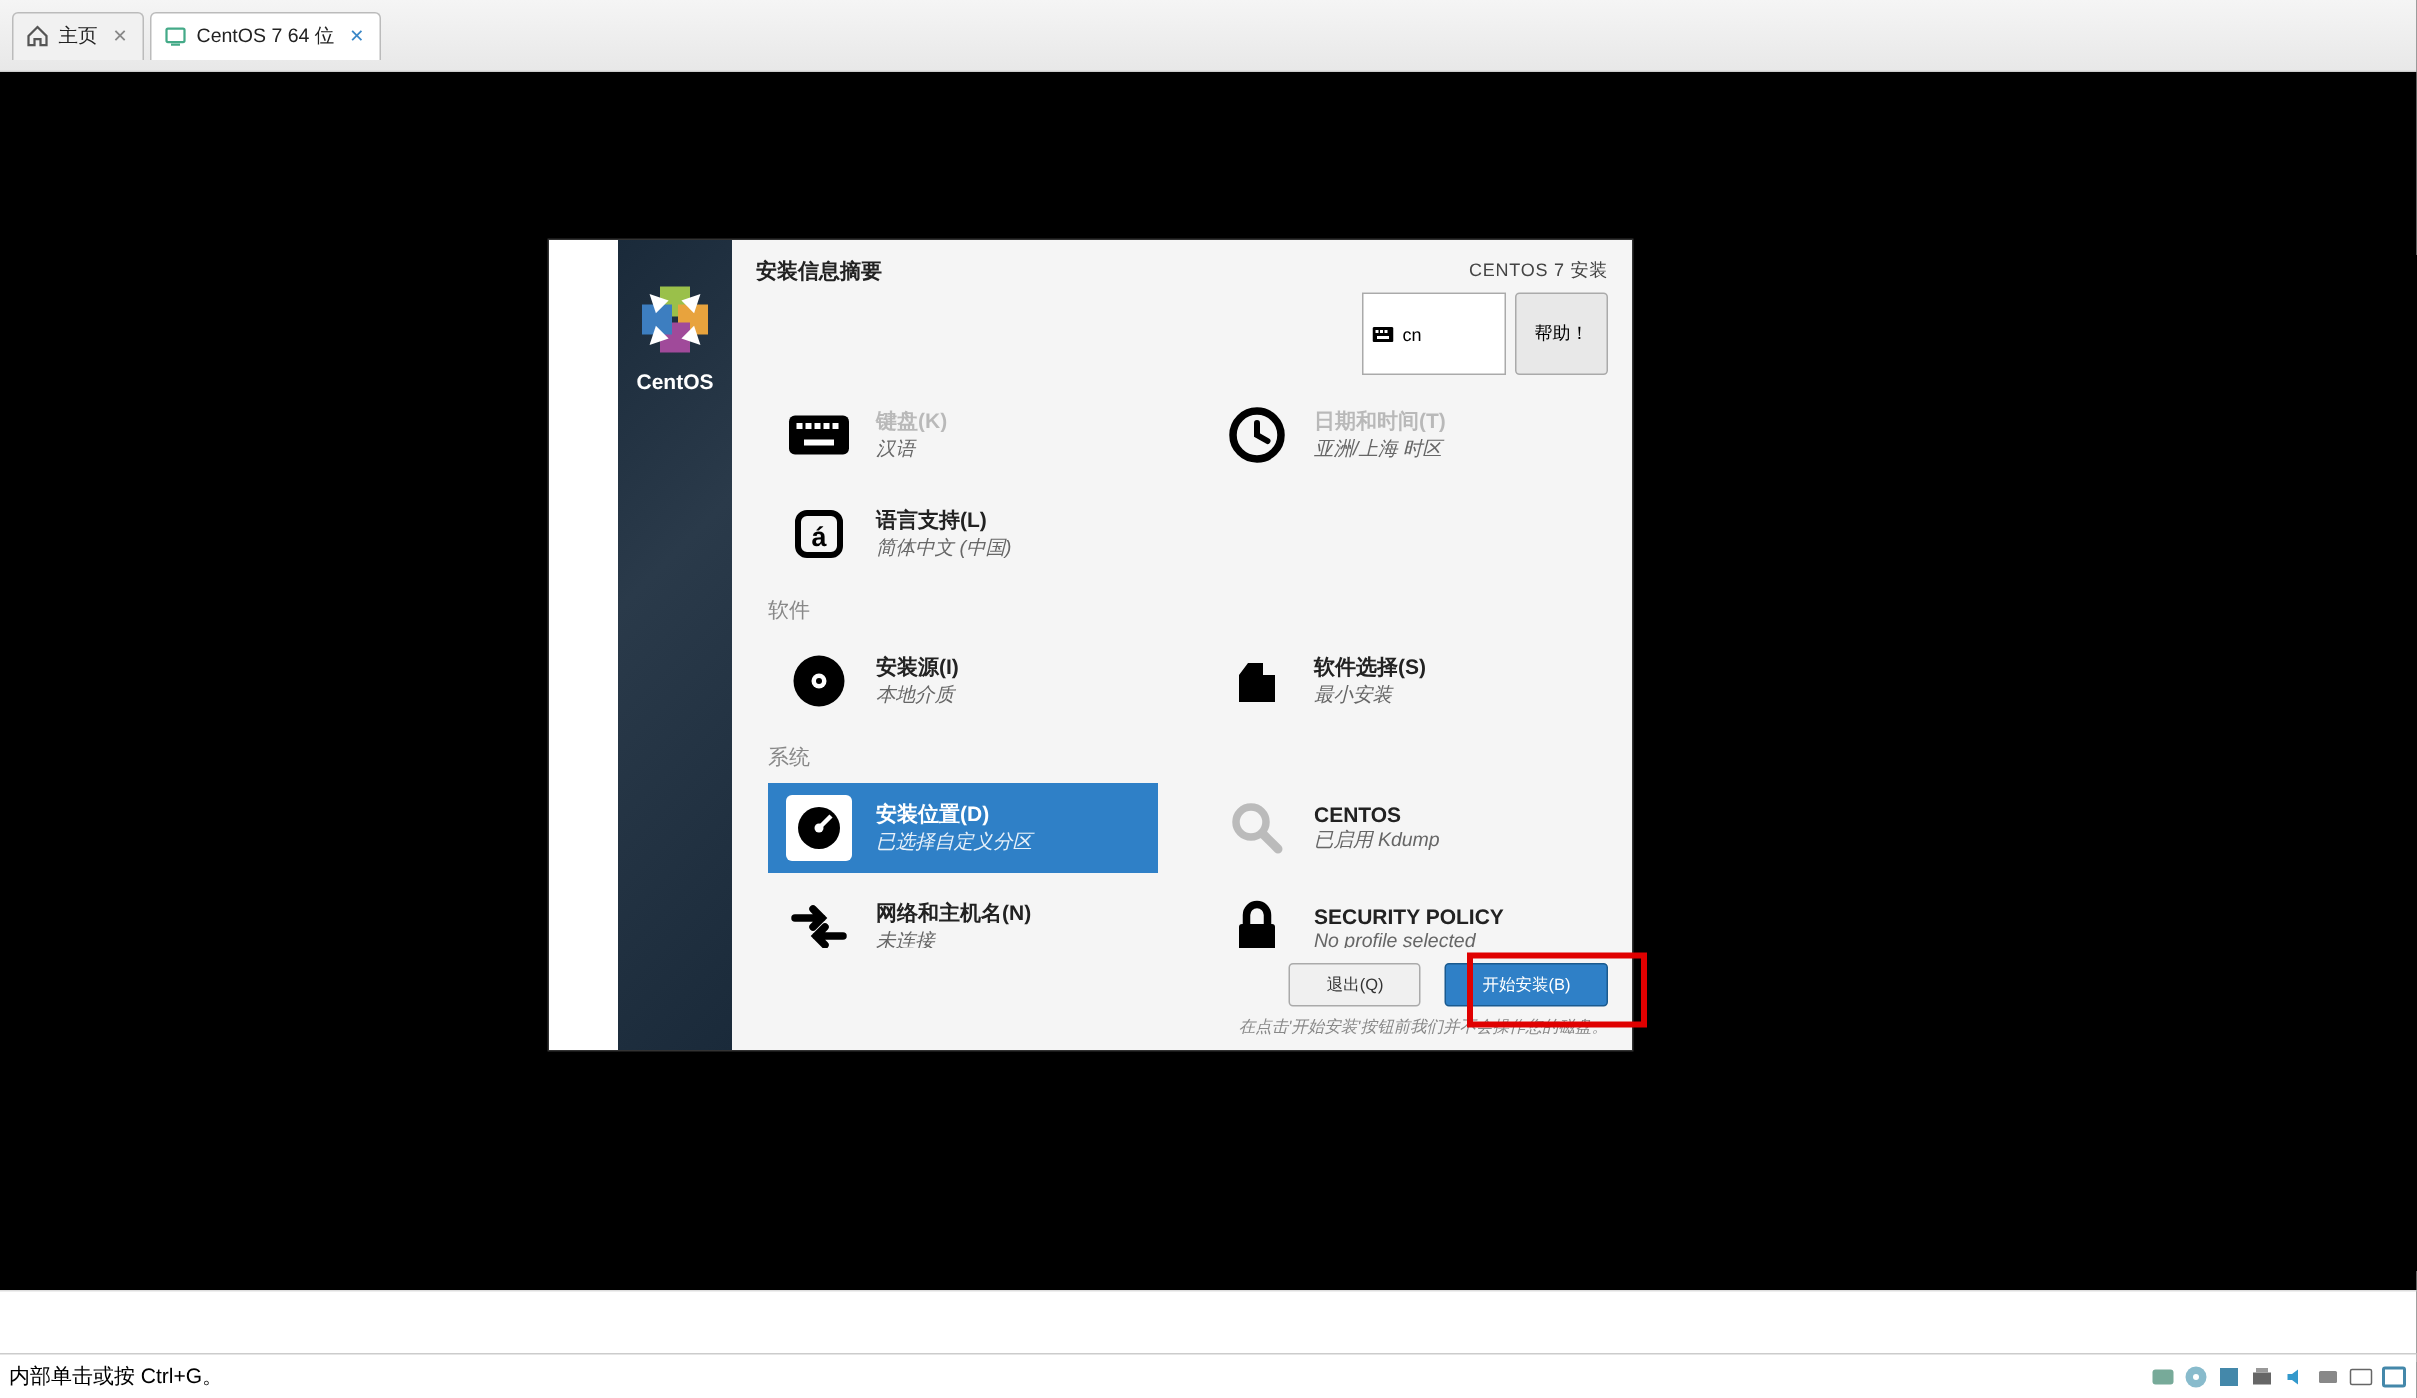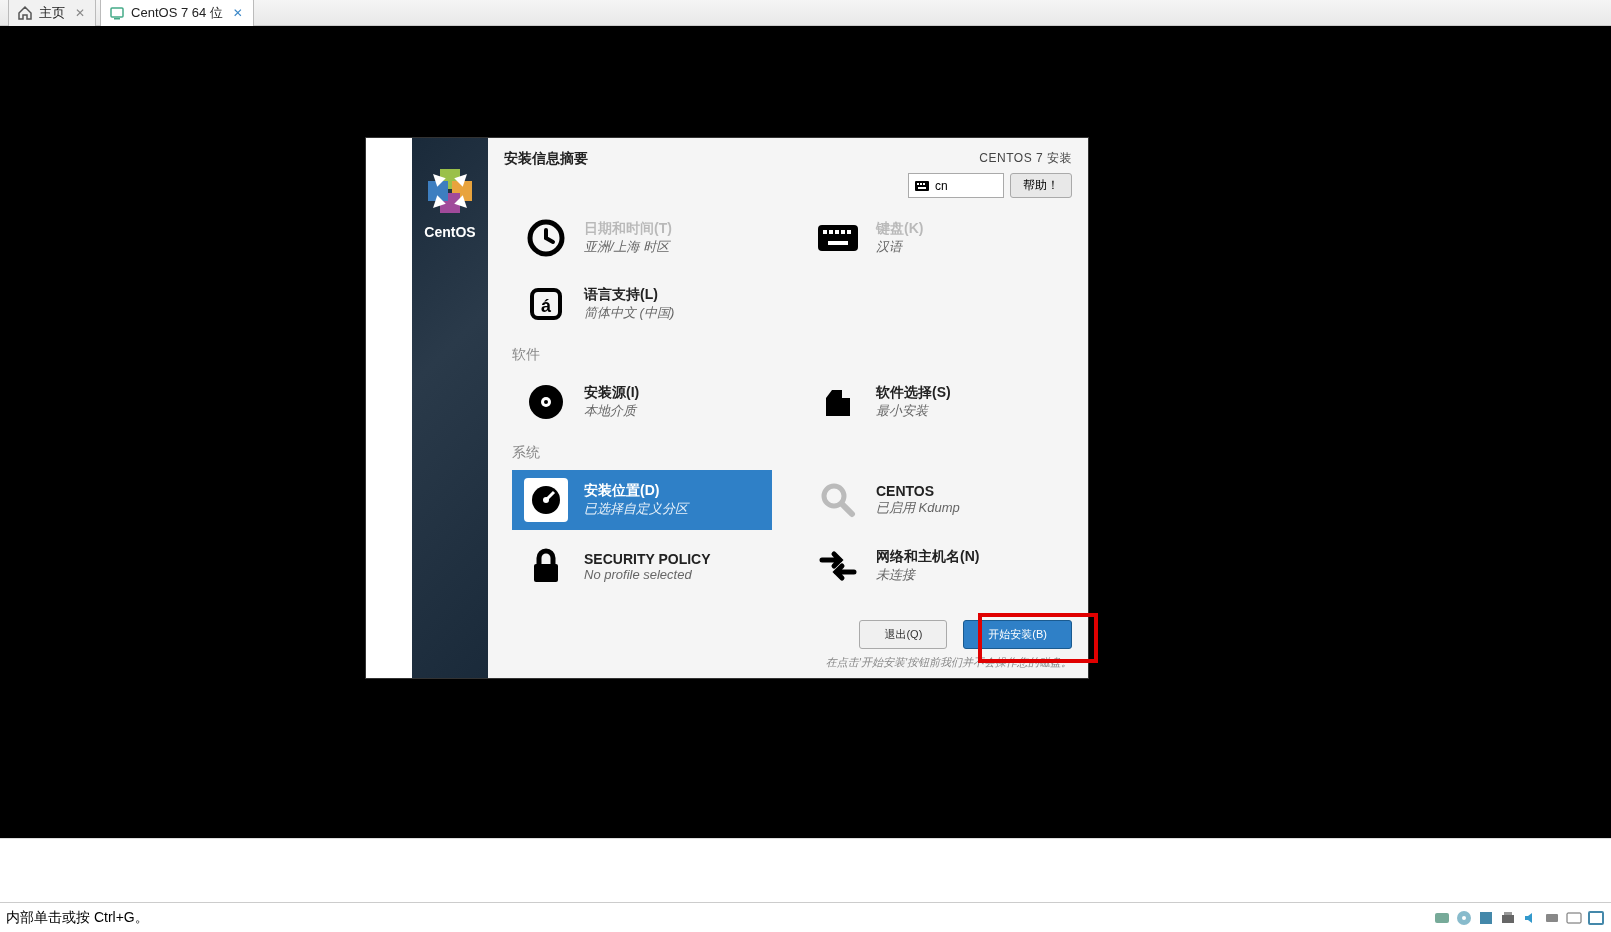--- a/index.html
+++ b/index.html
@@ -5,21 +5,21 @@
     * { margin: 0; padding: 0; box-sizing: border-box; }
     body {
       font-family: "Segoe UI", Arial, sans-serif;
       background: #fff;
       width: 1611px;
       height: 932px;
       overflow: hidden;
       position: relative;
     }
     .tab-bar {
-      height: 26px;
+      height: 48px;
       background: linear-gradient(#f5f5f5, #e8e8e8);
       border-bottom: 1px solid #ccc;
       display: flex;
       align-items: center;
       padding-left: 8px;
       gap: 4px;
     }
     .tab {
       background: #fff;
       border: 1px solid #bbb;
@@ -94,21 +94,21 @@
       padding: 2px 20px 2px 6px;
       font-size: 12px;
       display: flex;
       align-items: center;
       gap: 6px;
       width: 96px;
     }
     .help-btn {
       background: #e8e8e8;
       border: 1px solid #aaa;
-      padding: 3px 12px;
+      padding: 18px 12px;
       font-size: 12px;
       border-radius: 3px;
     }
     .spoke-area {
       flex: 1;
       padding: 8px 24px 0 24px;
       overflow: hidden;
     }
     .section-label {
       color: #888;
@@ -266,47 +266,47 @@
             </div>
             <button class="help-btn">帮助！</button>
           </div>
         </div>
       </div>
 
       <div class="spoke-area">
         <div class="spoke-row partial" style="margin-top:-6px">
           <div class="spoke">
             <div class="icon-box">
-              <svg width="40" height="40" viewBox="0 0 40 40">
-                  <circle cx="20" cy="20" r="16" fill="none" stroke="#000" stroke-width="5"></circle>
-                  <path d="M20 12 L20 20 L27 24" stroke="#000" stroke-width="4" fill="none" stroke-linecap="round"></path>
-                </svg>
-            </div>
-            <div>
-              <div class="spoke-title" style="opacity:0.3">日期和时间(T)</div>
-              <div class="spoke-sub">亚洲/上海 时区</div>
-            </div>
-          </div>
-          <div class="spoke">
-            <div class="icon-box">
               <svg width="44" height="30" viewBox="0 0 44 30">
                   <rect x="2" y="2" width="40" height="26" rx="4" fill="#000"></rect>
                   <rect x="7" y="7" width="4" height="4" fill="#fff"></rect>
                   <rect x="13" y="7" width="4" height="4" fill="#fff"></rect>
                   <rect x="19" y="7" width="4" height="4" fill="#fff"></rect>
                   <rect x="25" y="7" width="4" height="4" fill="#fff"></rect>
                   <rect x="31" y="7" width="4" height="4" fill="#fff"></rect>
                   <rect x="12" y="18" width="20" height="4" fill="#fff"></rect>
                 </svg>
             </div>
             <div>
               <div class="spoke-title" style="opacity:0.3">键盘(K)</div>
               <div class="spoke-sub">汉语</div>
             </div>
           </div>
+          <div class="spoke">
+            <div class="icon-box">
+              <svg width="40" height="40" viewBox="0 0 40 40">
+                  <circle cx="20" cy="20" r="16" fill="none" stroke="#000" stroke-width="5"></circle>
+                  <path d="M20 12 L20 20 L27 24" stroke="#000" stroke-width="4" fill="none" stroke-linecap="round"></path>
+                </svg>
+            </div>
+            <div>
+              <div class="spoke-title" style="opacity:0.3">日期和时间(T)</div>
+              <div class="spoke-sub">亚洲/上海 时区</div>
+            </div>
+          </div>
         </div>
 
         <div class="spoke-row">
           <div class="spoke">
             <div class="icon-box">
               <svg width="40" height="40" viewBox="0 0 40 40">
                   <rect x="6" y="6" width="28" height="28" rx="6" fill="none" stroke="#000" stroke-width="4"></rect>
                   <text x="20" y="28" font-size="18" font-weight="bold" text-anchor="middle" fill="#000">á</text>
                 </svg>
             </div>
@@ -370,40 +370,40 @@
             <div>
               <div class="spoke-title">CENTOS</div>
               <div class="spoke-sub">已启用 Kdump</div>
             </div>
           </div>
         </div>
 
         <div class="spoke-row">
           <div class="spoke">
             <div class="icon-box">
+              <svg width="44" height="40" viewBox="0 0 44 40">
+                  <path d="M6 14 L24 14 M18 8 L24 14 L18 20" stroke="#000" stroke-width="5" fill="none" stroke-linecap="round"></path>
+                  <path d="M38 26 L20 26 M26 20 L20 26 L26 32" stroke="#000" stroke-width="5" fill="none" stroke-linecap="round"></path>
+                </svg>
+            </div>
+            <div>
+              <div class="spoke-title">网络和主机名(N)</div>
+              <div class="spoke-sub">未连接</div>
+            </div>
+          </div>
+          <div class="spoke">
+            <div class="icon-box">
               <svg width="36" height="40" viewBox="0 0 36 40">
                   <rect x="6" y="18" width="24" height="18" rx="2" fill="#000"></rect>
                   <path d="M11 18 L11 12 A7 7 0 0 1 25 12 L25 18" fill="none" stroke="#000" stroke-width="5"></path>
                 </svg>
             </div>
             <div>
               <div class="spoke-title">SECURITY POLICY</div>
               <div class="spoke-sub">No profile selected</div>
-            </div>
-          </div>
-          <div class="spoke">
-            <div class="icon-box">
-              <svg width="44" height="40" viewBox="0 0 44 40">
-                  <path d="M6 14 L24 14 M18 8 L24 14 L18 20" stroke="#000" stroke-width="5" fill="none" stroke-linecap="round"></path>
-                  <path d="M38 26 L20 26 M26 20 L20 26 L26 32" stroke="#000" stroke-width="5" fill="none" stroke-linecap="round"></path>
-                </svg>
-            </div>
-            <div>
-              <div class="spoke-title">网络和主机名(N)</div>
-              <div class="spoke-sub">未连接</div>
             </div>
           </div>
         </div>
       </div>
 
       <div class="footer">
         <div class="footer-buttons">
           <button class="btn btn-quit">退出(Q)</button>
           <button class="btn btn-begin">开始安装(B)</button>
         </div>

